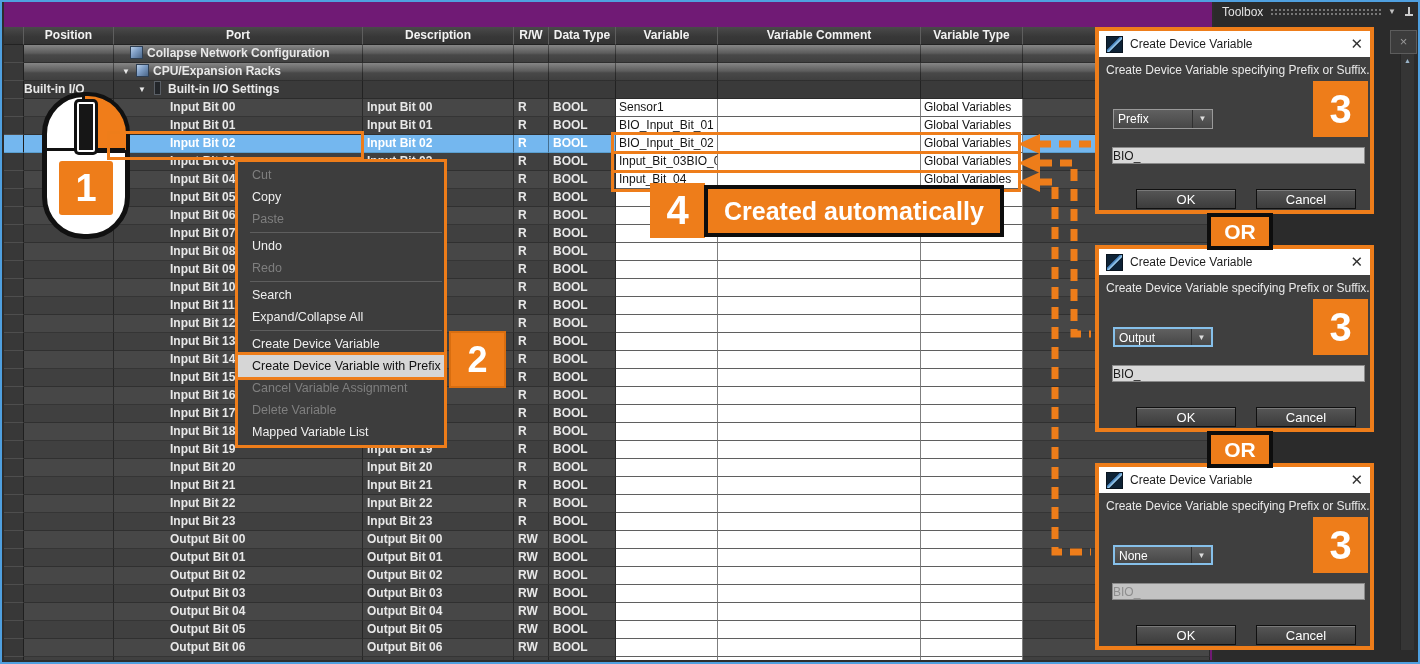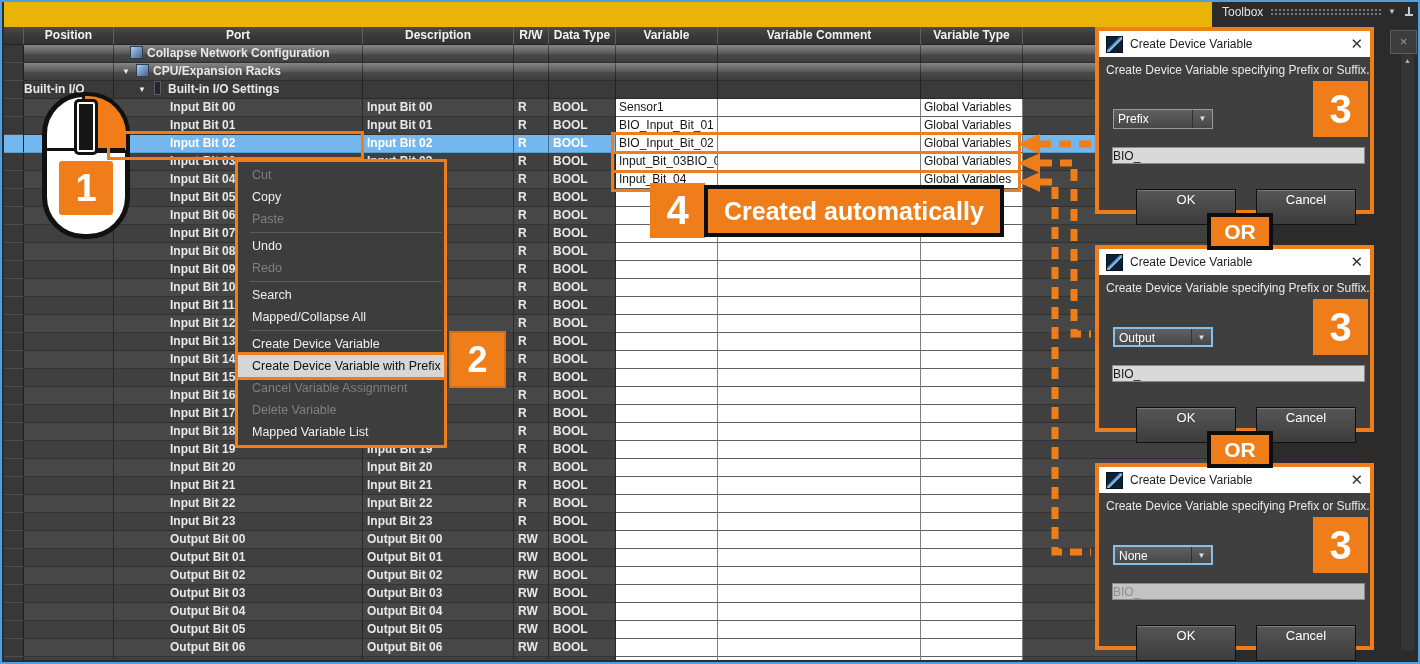--- a/index.html
+++ b/index.html
@@ -25,21 +25,21 @@
   .tb-dots{flex:1;height:7px;margin:0 7px;background-image:radial-gradient(#767676 1px,transparent 1.1px);background-size:4px 4px;}
   .tb-arrow{color:#c0c0c0;font-size:8px;margin-right:8px;}
   .pin{position:relative;width:10px;height:12px;}
   .pin:before{content:"";position:absolute;left:4px;top:1px;width:2px;height:7px;background:#cccccc;}
   .pin:after{content:"";position:absolute;left:1px;top:8px;width:8px;height:2px;background:#cccccc;}
   .tb-close{position:absolute;left:176px;top:28px;width:25px;height:22px;background:#3c3c3c;border:1px solid #5c5c5c;
     color:#9a9a9a;font-size:13px;text-align:center;line-height:21px;}
   .tb-scroll{position:absolute;left:186px;top:52px;width:13px;height:596px;background:#353535;border-left:1px solid #262626;}
   .tb-scroll .up{display:block;text-align:center;color:#9ab4c8;font-size:7px;padding-top:3px;}
   
-  .editor{position:absolute;left:2px;top:0px;width:1208px;height:658px;overflow:hidden;background:#eab308;}
+  .editor{position:absolute;left:2px;top:0px;width:1208px;height:658px;overflow:hidden;background:#701a75;}
   .grow{position:absolute;left:0;display:flex;height:18px;}
   .cell{box-sizing:border-box;height:18px;font-size:12px;line-height:17px;white-space:nowrap;overflow:hidden;}
   .cell.dark{border-right:1px solid rgba(0,0,0,.4);border-bottom:1px solid rgba(0,0,0,.25);color:#e8e8e8;}
   .cell.white{background:#ffffff;border-right:1px solid #7f7f7f;border-bottom:1px solid #5f5f5f;color:#141414;padding-left:3px;}
   .cell.rowhdr{background:#383838;border-right:1px solid #1f1f1f;border-bottom:1px solid #4e4e4e;}
   .gh .cell{background:linear-gradient(#4a4a4a,#383838 55%,#333333);border-right:1px solid #5e5e5e;border-bottom:1px solid #222;
     color:#f2f2f2;font-weight:bold;text-align:center;}
   .row-even{background:#474747;}
   .row-odd{background:#404040;}
   .row-glossy{background:linear-gradient(180deg,#868686 0%,#5c5c5c 45%,#484848 55%,#3e3e3e 100%);}
@@ -75,21 +75,21 @@
   .dlg .tbar .dclose{font-size:15px;color:#333;}
   .dico{width:15px;height:15px;background:linear-gradient(135deg,#0e2235 40%,#2a64a0 42%,#9fd2f5 55%,#0e2235 60%);border:1px solid #09141f;}
   .dmsg{font-size:12px;color:#e9e9e9;padding:6px 0 0 7px;}
   .ddrop{position:absolute;left:14px;top:78px;width:100px;height:20px;background:linear-gradient(#606060,#474747);display:flex;box-sizing:border-box;border:1px solid #9a9a9a;}
   .ddrop.focus{border:2px solid #86c0ea;}
   .ddrop .dval{flex:1;color:#fff;font-size:12px;line-height:18px;padding-left:4px;}
   .ddrop .darr{width:19px;border-left:1px solid #303030;color:#ddd;font-size:8px;text-align:center;line-height:18px;}
   .dfield{position:absolute;left:13px;top:116px;width:253px;height:17px;background:#d9d9d9;border:1px solid #8a8a8a;
     font-size:12px;line-height:16px;padding-left:0;color:#1a1a1a;box-sizing:border-box;}
   .dfield.disabled{background:#c3c3c3;color:#8e8e8e;}
-  .dbtn{position:absolute;top:158px;width:100px;height:36px;background:linear-gradient(#565656,#3c3c3c);border:1px solid #101010;
+  .dbtn{position:absolute;top:158px;width:100px;height:20px;background:linear-gradient(#565656,#3c3c3c);border:1px solid #101010;
     box-shadow:inset 0 1px 0 #7a7a7a;color:#fff;font-size:13px;text-align:center;line-height:19px;box-sizing:border-box;}
   .dbadge{position:absolute;left:214px;top:50px;width:55px;height:56px;font-size:40px;}
   
   #arrows{position:absolute;left:0;top:0;z-index:24;pointer-events:none;}
 </style>
 </head>
 <body>
 
 <div id="app">
 
@@ -568,21 +568,21 @@
 
   <div class="cmenu" id="cmenu">
       <div class="mi disabled">Cut</div>
       <div class="mi">Copy</div>
       <div class="mi disabled">Paste</div>
       <div class="msep"></div>
       <div class="mi">Undo</div>
       <div class="mi disabled">Redo</div>
       <div class="msep"></div>
       <div class="mi">Search</div>
-      <div class="mi">Mapped/Collapse All</div>
+      <div class="mi">Expand/Collapse All</div>
       <div class="msep"></div>
       <div class="mi">Create Device Variable</div>
       <div class="mi highlight">Create Device Variable with Prefix</div>
       <div class="mi disabled">Cancel Variable Assignment</div>
       <div class="mi disabled">Delete Variable</div>
       <div class="mi">Mapped Variable List</div>
     </div>
   <div class="badge" style="left:447px;top:329px;width:53px;height:53px;font-size:36px;z-index:22;border:2px solid #d96e10;">2</div>
 
   <div class="badge" style="left:648px;top:181px;width:55px;height:55px;font-size:40px;z-index:21;">4</div>

